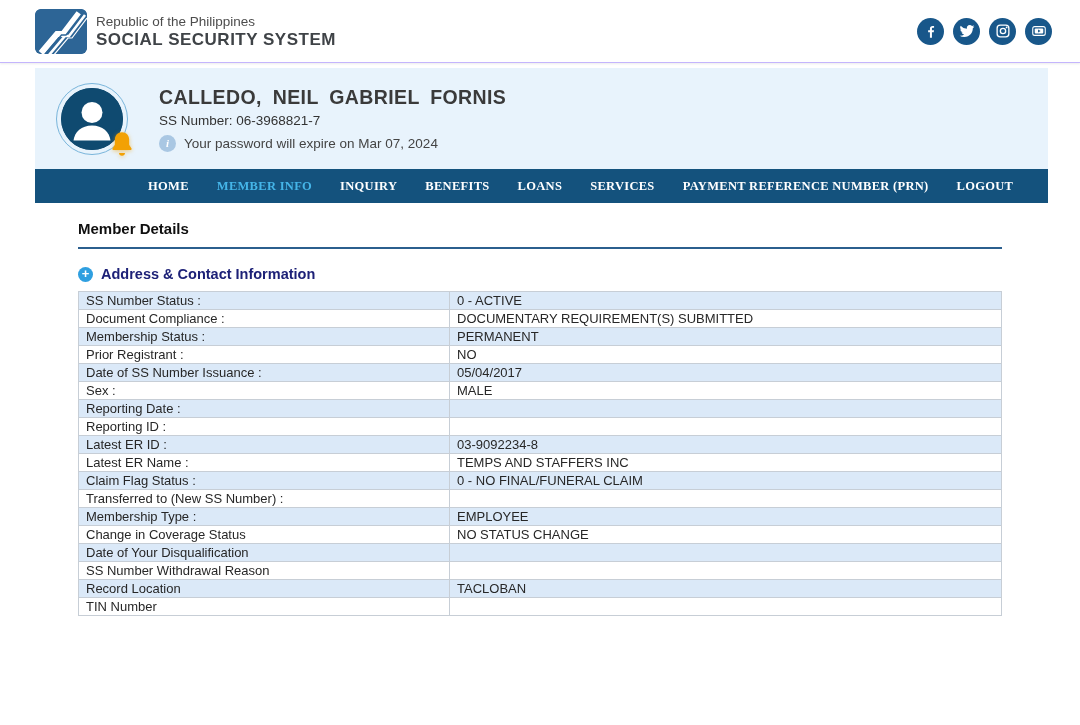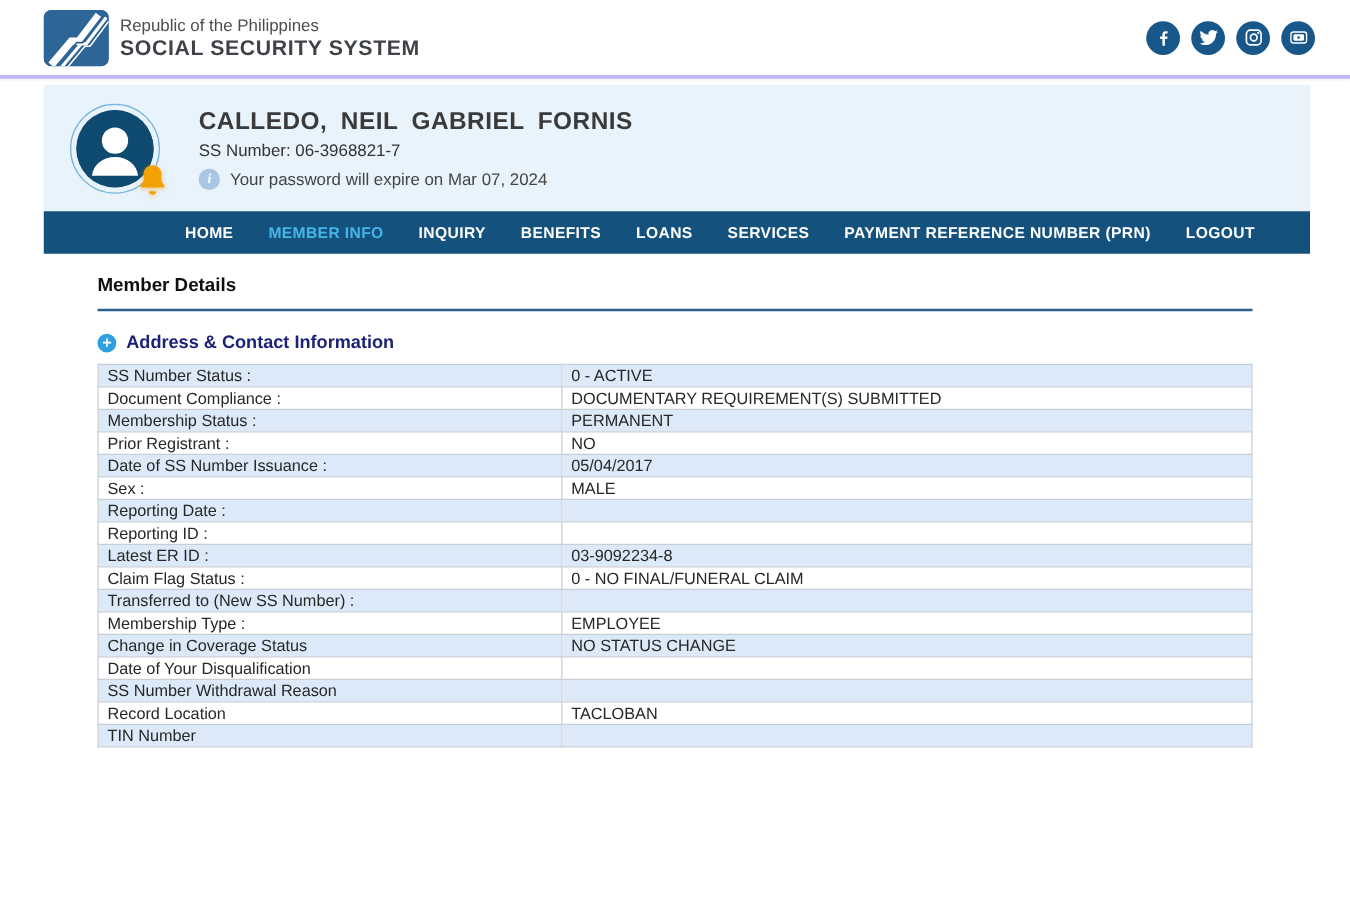--- a/index.html
+++ b/index.html
@@ -15,21 +15,21 @@
     --rule_blue:#2B5F8E;
     --avatar_blue:#0F4A70;
     --info_circle:#A9C7E3;
     --plus_blue:#2F9FE0;
   }
   *{margin:0;padding:0;box-sizing:border-box;}
   html,body{width:1080px;height:725px;overflow:hidden;background:#fff;
     font-family:"Liberation Sans", sans-serif;}
   
   .topbar{height:63px;display:flex;align-items:center;justify-content:space-between;
-    padding:0 28px 0 35px;background:#fff;border-bottom:3px solid #c4b5fd;
+    padding:0 28px 0 35px;background:#fff;border-bottom:1px solid #c4b5fd;
     box-shadow:0 1px 2px rgba(0,0,0,.08);position:relative;z-index:2;}
   .brand{display:flex;align-items:center;}
   .logo{width:52px;height:45px;border-radius:6px;background:var(--logo_blue);
     display:flex;align-items:center;justify-content:center;overflow:hidden;}
   .brand-text{margin-left:9px;}
   .brand-line1{font-size:13.5px;color:#4d4d4d;line-height:17px;}
   .brand-line2{font-size:17px;font-weight:bold;color:#3f4347;letter-spacing:.5px;line-height:20px;}
   .social{display:flex;gap:9px;}
   .social a{width:27px;height:27px;border-radius:50%;background:var(--social_blue);
     display:flex;align-items:center;justify-content:center;text-decoration:none;}
@@ -45,21 +45,21 @@
     filter:drop-shadow(0 1px 2px rgba(242,161,4,.55));}
   .member-meta{margin-left:31px;}
   .member-name{font-size:19.5px;font-weight:bold;color:#3a3a3a;letter-spacing:.4px;word-spacing:5px;}
   .member-ss{margin-top:4px;font-size:13.5px;color:#333;}
   .pw-row{margin-top:7px;display:flex;align-items:center;font-size:13.5px;color:#444;}
   .info-ic{width:17px;height:17px;border-radius:50%;background:var(--info_circle);color:#fff;
     font-family:"Liberation Serif", serif;font-style:italic;font-weight:bold;font-size:11px;
     display:inline-flex;align-items:center;justify-content:center;margin-right:8px;flex:0 0 auto;}
   
   .navbar{margin-left:35px;width:1013px;height:34px;background:var(--navbar_blue);
-    display:flex;align-items:center;gap:28px;padding-left:113px;}
+    display:flex;align-items:center;gap:28px;padding-left:113px;font-family:Liberation Serif, serif;}
   .navbar a{color:#fff;text-decoration:none;font-size:12.5px;font-weight:bold;letter-spacing:.3px;white-space:nowrap;}
   .navbar a.active{color:var(--nav_active);}
   
   .content{margin-left:78px;width:924px;}
   .page-title{margin-top:17px;font-size:15px;font-weight:bold;color:#0f0f0f;}
   .title-rule{margin-top:10px;height:2px;background:var(--rule_blue);}
   .section-head{margin-top:17px;display:flex;align-items:center;gap:8px;cursor:pointer;}
   .plus{width:15px;height:15px;border-radius:50%;background:var(--plus_blue);color:#fff;
     font-size:13px;font-weight:bold;line-height:14px;text-align:center;flex:0 0 auto;}
   .section-title{font-size:14.5px;font-weight:bold;color:var(--section_link);}
@@ -192,20 +192,24 @@
         </tr>
         <tr>
           <td class="lbl">Reporting ID :</td>
           <td class="val"></td>
         </tr>
         <tr>
           <td class="lbl">Latest ER ID :</td>
           <td class="val">03-9092234-8</td>
         </tr>
         <tr>
+          <td class="lbl">Latest ER Name :</td>
+          <td class="val">TEMPS AND STAFFERS INC</td>
+        </tr>
+        <tr>
           <td class="lbl">Claim Flag Status :</td>
           <td class="val">0 - NO FINAL/FUNERAL CLAIM</td>
         </tr>
         <tr>
           <td class="lbl">Transferred to (New SS Number) :</td>
           <td class="val"></td>
         </tr>
         <tr>
           <td class="lbl">Membership Type :</td>
           <td class="val">EMPLOYEE</td>

